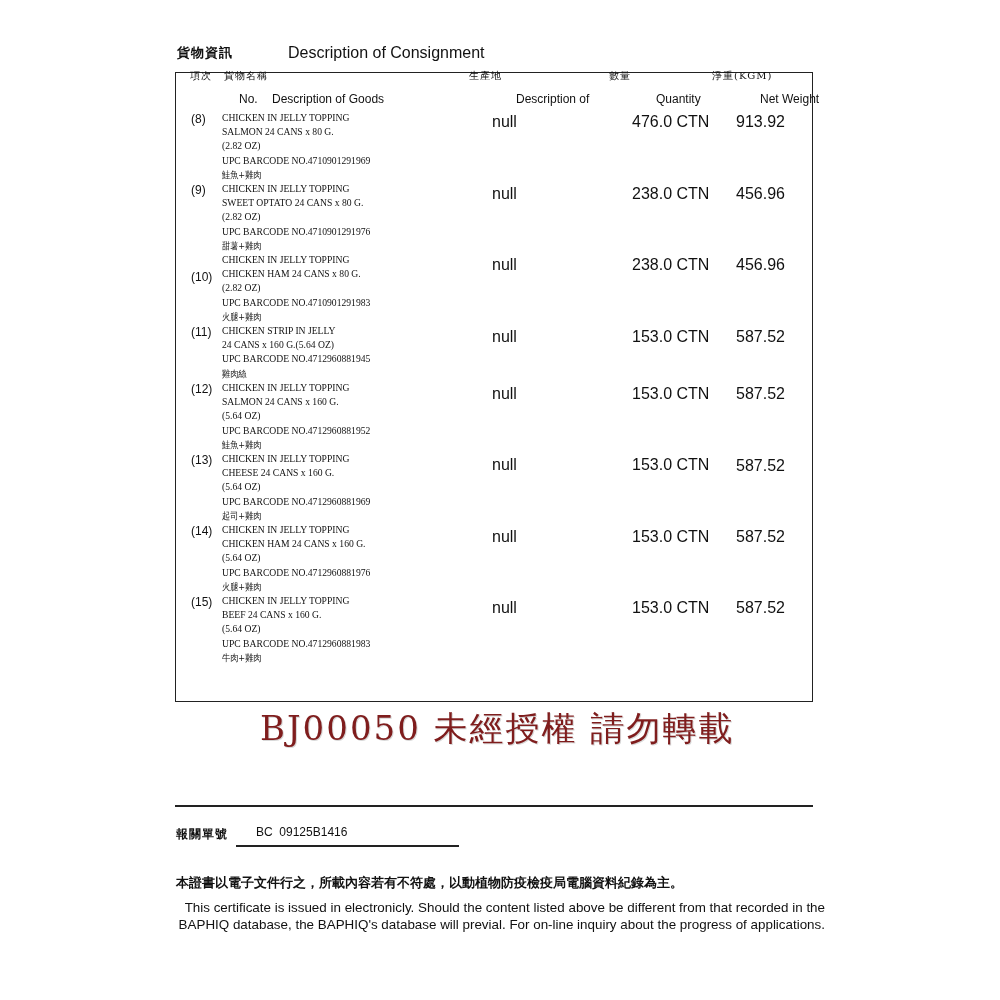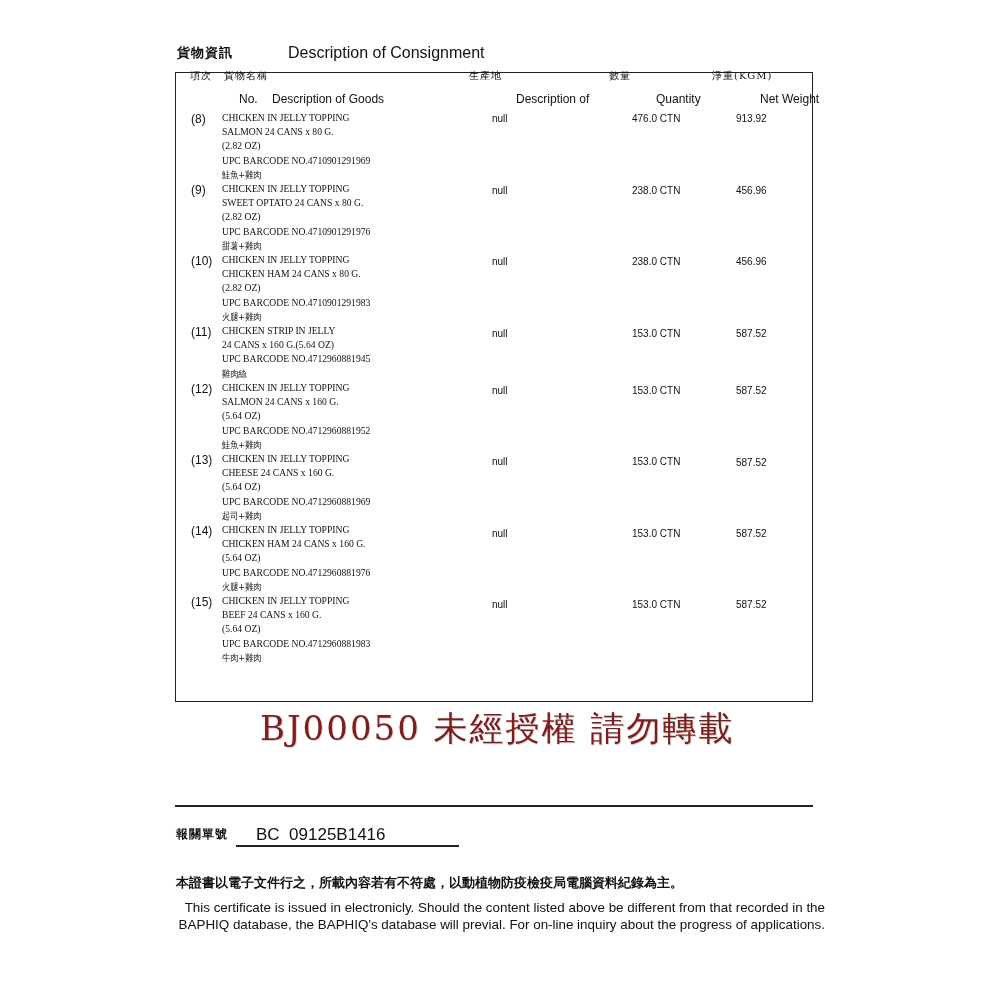--- a/index.html
+++ b/index.html
@@ -7,25 +7,25 @@
     .abs { position: absolute; }
     .zh { font-family: "DejaVu Serif", serif; }
     .sec-title-zh { left: 177px; top: 44px; font-size: 13px; font-weight: bold; letter-spacing: 1px; }
     .sec-title-en { left: 288px; top: 44px; font-size: 16px; }
     .table-box { left: 175px; top: 72px; width: 638px; height: 630px; border: 1.5px solid #222; box-sizing: border-box; }
     .hdr-zh { font-size: 10px; top: 69px; letter-spacing: 1px; }
     .hdr-en { font-size: 12px; top: 92px; margin-left: 48px; }
     .row-no { left: 191px; font-size: 12px; }
     .desc { left: 222px; font-size: 11.2px; line-height: 14.2px; font-family: "Liberation Serif", serif; transform: scaleX(0.86); transform-origin: left top; white-space: pre; }
     .desc .zhline { font-family: "DejaVu Serif", serif; font-size: 9.5px; }
-    .cell { font-size: 10px; padding-left: 24px; }
+    .cell { font-size: 16px; padding-left: 24px; }
     .watermark { left: 260px; top: 706px; font-size: 34px; color: #7f1d1d; letter-spacing: 2px; font-family: "DejaVu Serif", serif; text-shadow: 1px 1px 0 #d8d8d8; white-space: nowrap; }
     .rule { left: 175px; top: 805px; width: 638px; height: 1.5px; background: #222; }
     .decl-label { left: 176px; top: 826px; font-size: 12px; font-weight: bold; letter-spacing: 1px; }
-    .decl-value { left: 256px; top: 825px; font-size: 17px; }
+    .decl-value { left: 256px; top: 825px; font-size: 12px; }
     .decl-underline { left: 236px; top: 845px; width: 223px; height: 1.5px; background: #222; }
     .notice-zh { left: 176px; top: 874px; font-size: 13px; font-weight: bold; white-space: nowrap; }
     .notice-en { left: 175px; top: 899px; width: 650px; font-size: 13.4px; line-height: 17px; text-align: right; }
   </style>
 </head>
 <body>
 
 <div class="abs sec-title-zh zh">貨物資訊</div>
 <div class="abs sec-title-en">Description of Consignment</div>
 
@@ -56,21 +56,21 @@
   <div class="abs row-no" style="top:183px">(9)</div>
   <div class="abs desc" style="top:181px"><span>CHICKEN IN JELLY TOPPING
 SWEET OPTATO 24 CANS x 80 G.
 (2.82 OZ)
 UPC BARCODE NO.4710901291976</span><br><span class="zhline">甜薯+雞肉</span></div>
   <div class="abs cell" style="left:468px;top:185px">null</div>
   <div class="abs cell" style="left:608px;top:185px">238.0 CTN</div>
   <div class="abs cell" style="left:712px;top:185px">456.96</div>
 </div>
 <div>
-  <div class="abs row-no" style="top:254px">(10)</div>
+  <div class="abs row-no" style="top:270px">(10)</div>
   <div class="abs desc" style="top:252px"><span>CHICKEN IN JELLY TOPPING
 CHICKEN HAM 24 CANS x 80 G.
 (2.82 OZ)
 UPC BARCODE NO.4710901291983</span><br><span class="zhline">火腿+雞肉</span></div>
   <div class="abs cell" style="left:468px;top:256px">null</div>
   <div class="abs cell" style="left:608px;top:256px">238.0 CTN</div>
   <div class="abs cell" style="left:712px;top:256px">456.96</div>
 </div>
 <div>
   <div class="abs row-no" style="top:325px">(11)</div>

